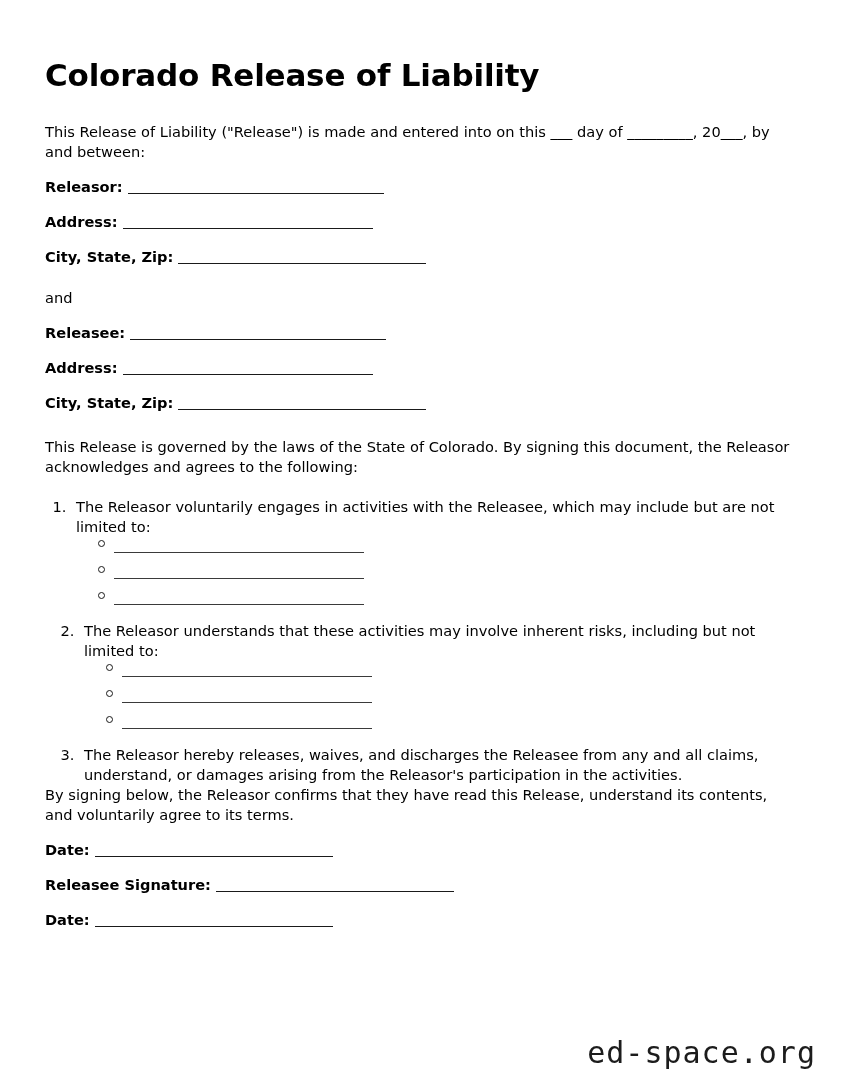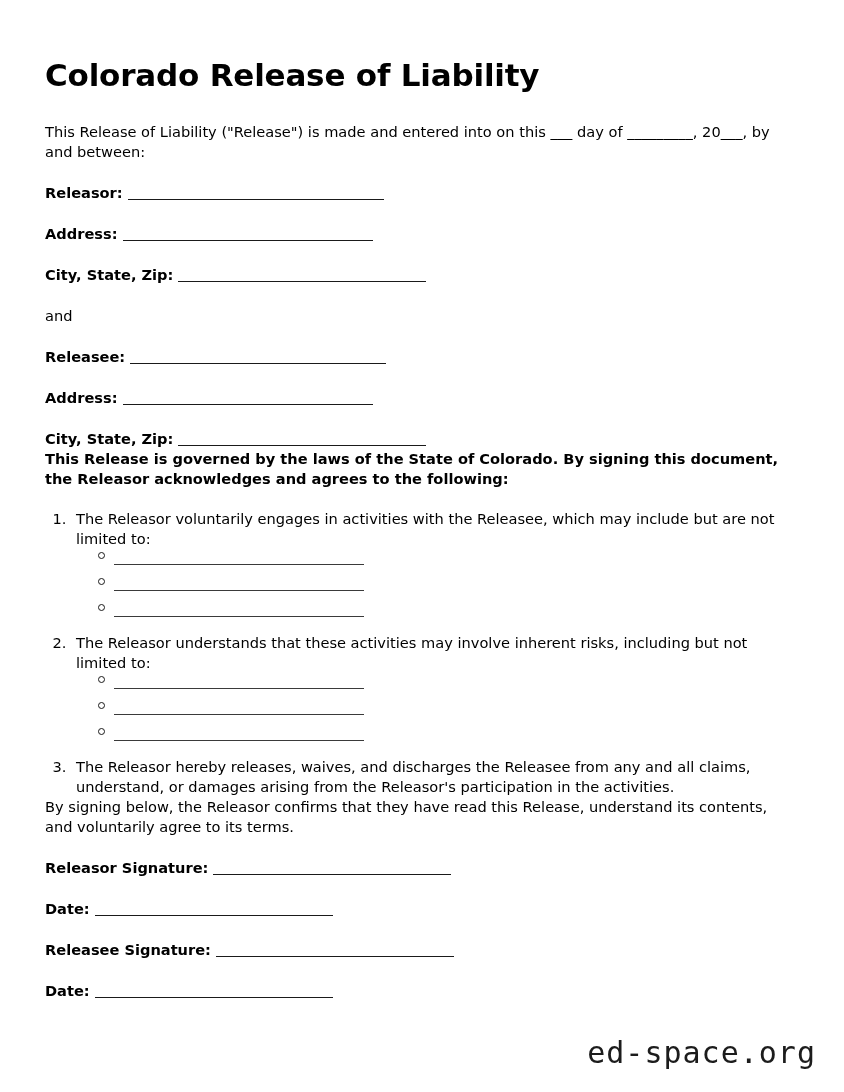--- a/index.html
+++ b/index.html
@@ -32,28 +32,28 @@
   .para {
     font-size: 14.6px;
     line-height: 20px;
     margin: 0;
     max-width: 745px;
   }
   .para-intro {
     margin-top: 28px;
   }
   .para-gov {
-    font-weight: bold;
+    margin-top: 24px;
   }
   .para-closing {
   }
   .field-row {
     font-size: 14.6px;
     line-height: 20px;
-    margin-top: 21px;
+    margin-top: 15px;
     white-space: nowrap;
     display: block;
   }
   .field-label {
     font-weight: bold;
   }
   .blank-line {
     display: inline-block;
     border-bottom: 1.6px solid #1a1a1a;
     vertical-align: -2px;
@@ -77,20 +77,21 @@
     font-size: 14.6px;
     line-height: 20px;
   }
   ol.main-list > li {
     margin-top: 20px;
     padding-left: 5px;
     max-width: 720px;
   }
   ol.main-list > li + li {
     margin-top: 1px;
+    margin-left: 8px;
   }
   .sub-list {
     list-style: none;
     margin: 2px 0 4px 0;
     padding-left: 22px;
   }
   .sub-list li {
     position: relative;
     height: 26px;
     line-height: 26px;
@@ -199,23 +200,20 @@
     </li>
     <li>
       <span>The Releasor hereby releases, waives, and discharges the Releasee from any and all claims, understand, or damages arising from the Releasor's participation in the activities.</span>
     </li>
   </ol>
 
   <p class="para para-closing">By signing below, the Releasor confirms that they have read this Release, understand its contents, and voluntarily agree to its terms.</p>
 
   <div class="sig-block">
     <div class="field-row">
-      <span class="field-label">Releasor Signature:</span><span class="blank-line w-sig"></span>
-    </div>
-    <div class="field-row">
       <span class="field-label">Date:</span><span class="blank-line w-date"></span>
     </div>
     <div class="field-row">
       <span class="field-label">Releasee Signature:</span><span class="blank-line w-sig"></span>
     </div>
     <div class="field-row">
       <span class="field-label">Date:</span><span class="blank-line w-date"></span>
     </div>
   </div>
 

